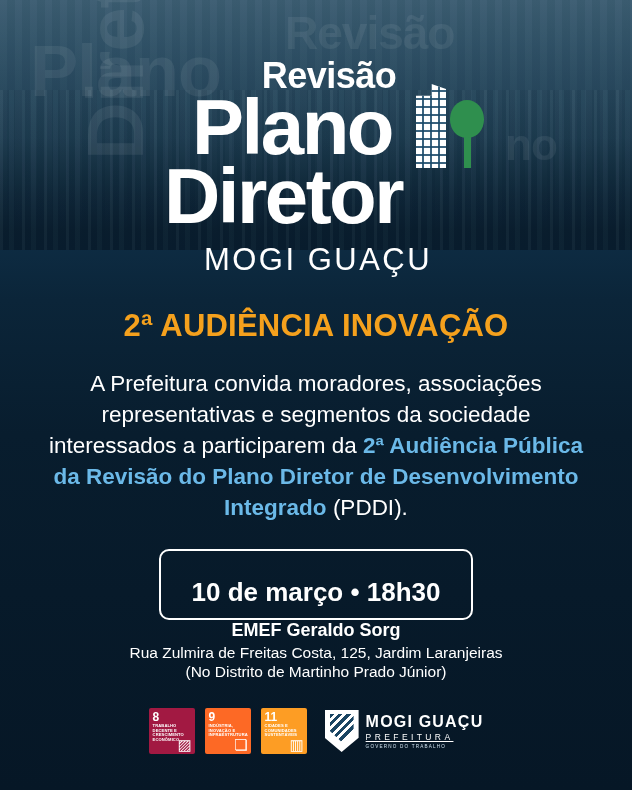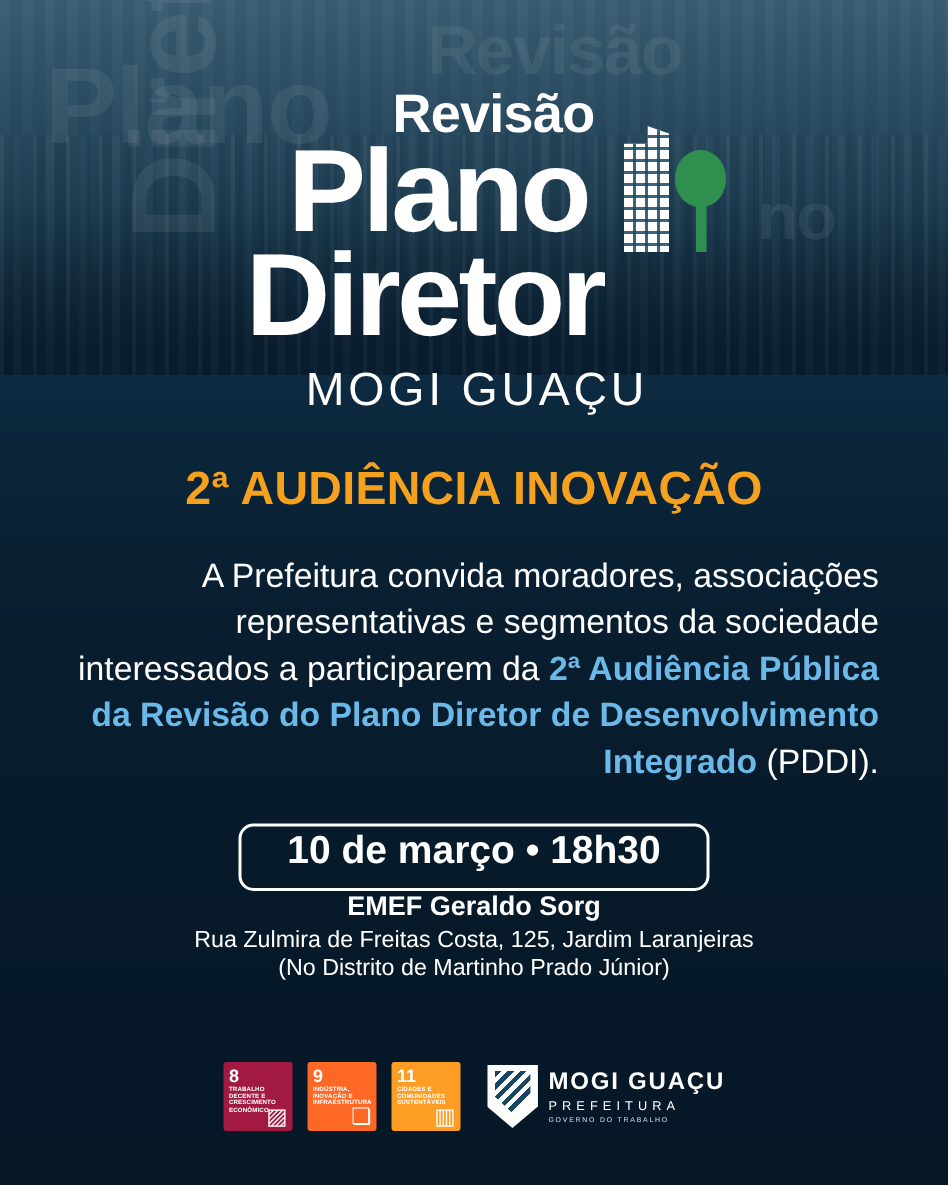--- a/index.html
+++ b/index.html
@@ -95,31 +95,31 @@
 
   
   .headline {
     margin-top: 30px; text-align: center;
     font-size: 31px; font-weight: bold; color: #f5a11d;
     letter-spacing: 0.2px;
   }
 
   
   .paragraph {
-    margin: 24px auto 0; width: 540px; text-align: right;
+    margin: 24px auto 0; width: 540px; text-align: center;
     font-size: 22.5px; line-height: 1.38; color: #ffffff; font-weight: 400;
   }
   .paragraph .hl { color: #6bb9e8; font-weight: bold; }
 
   
   .date-wrap { margin-top: 26px; text-align: center; }
   .date-box {
     display: inline-block;
     border: 2px solid #ffffff; border-radius: 10px;
-    padding: 0 30px 10px;
+    padding: 26px 30px 10px;
     font-size: 26px; font-weight: bold; color: #ffffff;
   }
 
   
   .venue { text-align: center; color: #ffffff; }
   .venue-name { font-size: 18px; font-weight: bold; }
   .venue-addr { font-size: 15.5px; margin-top: 3px; }
   .venue-note { font-size: 15.5px; margin-top: 1px; }
 
   
@@ -147,21 +147,21 @@
     position: relative;
   }
   .crest:after {
     content: "";
     position: absolute; left: 5px; top: 4px; right: 5px; bottom: 10px;
     background: repeating-linear-gradient(135deg, #1a4563 0 3px, #ffffff 3px 6px);
     clip-path: polygon(0 0, 100% 0, 100% 60%, 50% 100%, 0 60%);
   }
   .city-logo-text { color: #ffffff; }
   .city-logo-text .l1 { font-size: 16px; font-weight: bold; letter-spacing: 1.2px; }
-  .city-logo-text .l2 { font-size: 8.5px; letter-spacing: 3.4px; margin-top: 1px; }
+  .city-logo-text .l2 { font-size: 8.5px; letter-spacing: 3.4px; margin-top: 1px; text-decoration: underline; }
   .city-logo-text .l3 { font-size: 4.6px; letter-spacing: 1.2px; margin-top: 2px; color: #cfe1ee; }
 </style>
 </head>
 <body>
 
 <div class="poster">
 
   <div class="city-band"></div>
 
   <div class="ghost ghost-1">Revisão</div>

